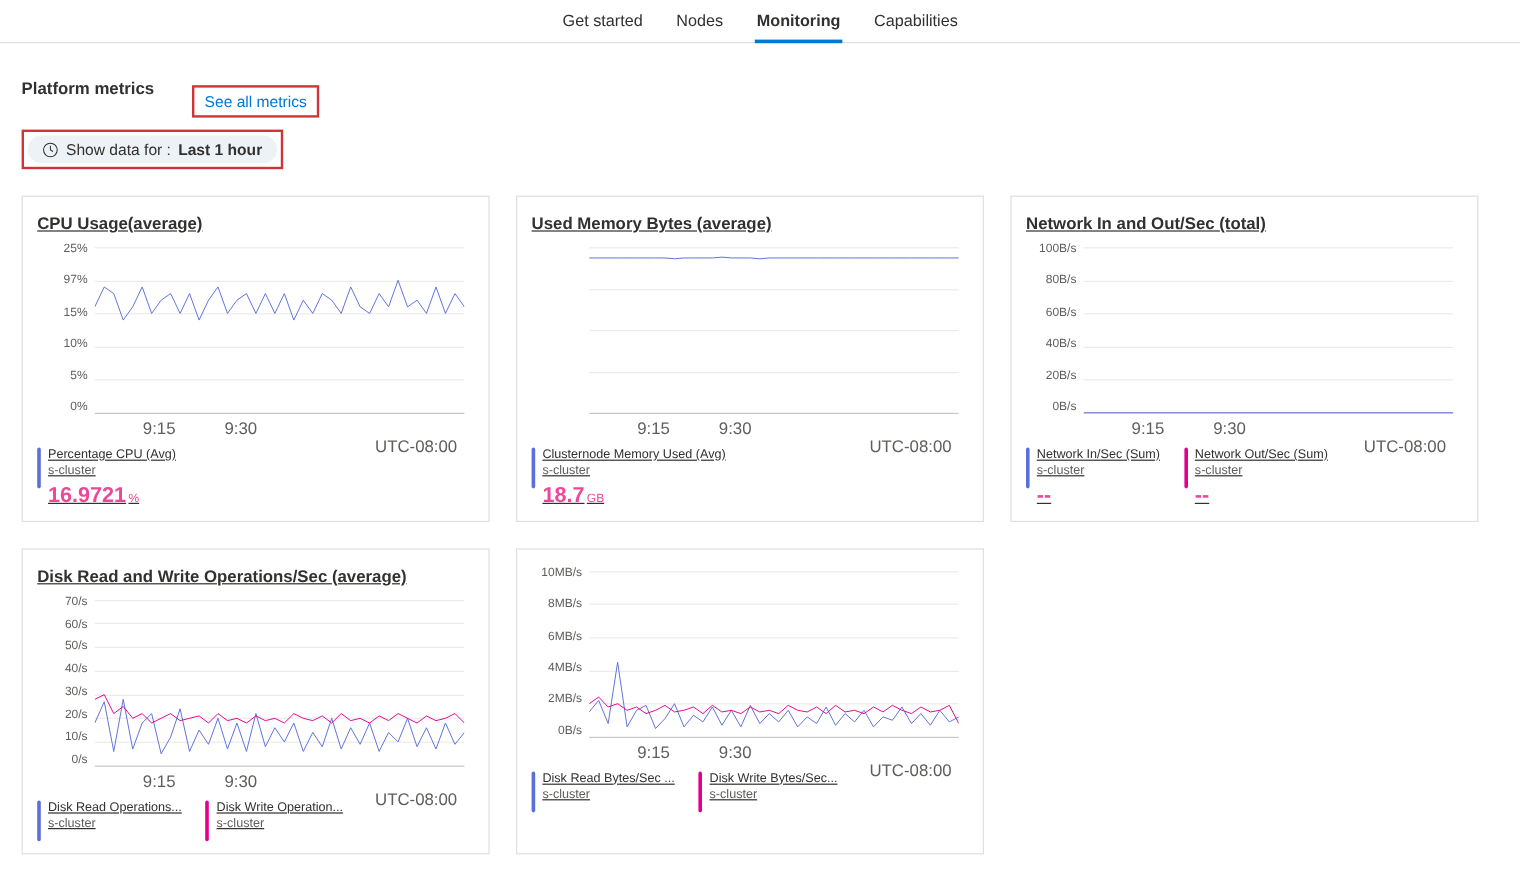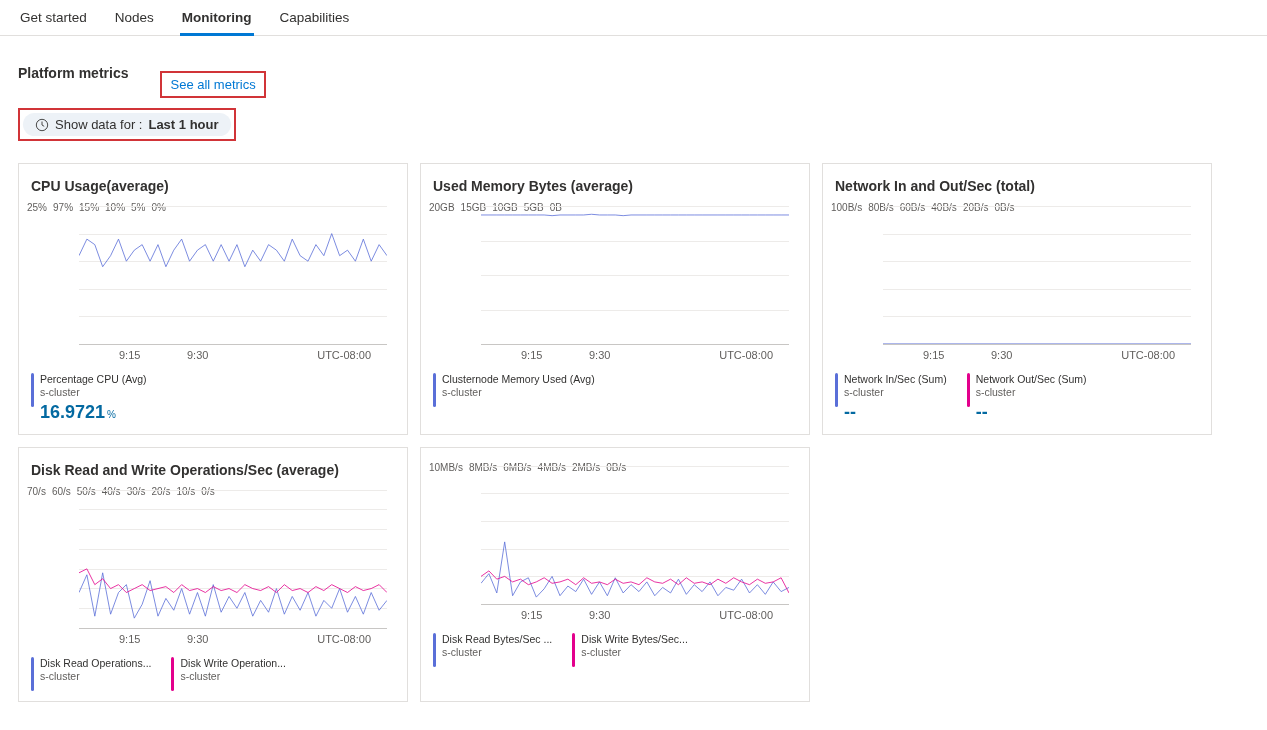--- a/index.html
+++ b/index.html
@@ -8,20 +8,21 @@
   font-size: 13px;
   color: #323130;
   background: #fff;
   width: 1267px;
 }
 .tabs {
   display: flex;
   gap: 24px;
   padding: 6px 18px 0 18px;
   border-bottom: 1px solid #e1dfdd;
+  justify-content: center;
 }
 .tab {
   padding: 4px 2px 8px 2px;
   cursor: pointer;
   font-size: 13.5px;
   color: #323130;
 }
 .tab.active {
   border-bottom: 3px solid #0078d4;
   font-weight: 600;
@@ -59,67 +60,68 @@
   border-radius: 14px;
   padding: 4px 12px;
   font-size: 13px;
   cursor: pointer;
 }
 .range-pill b { font-weight: 600; }
 .clock-icon svg { width: 14px; height: 14px; display: block; }
 .grid {
   display: grid;
   grid-template-columns: repeat(3, 390px);
-  gap: 12px;
+  gap: 22px;
   padding: 18px;
+  text-decoration: underline;
 }
 .card {
   border: 1px solid #e1dfdd;
   background: #fff;
   padding: 14px 8px 8px 8px;
 }
 .card-title { font-size: 14px; font-weight: 600; padding: 0 4px 8px 4px; }
 .chart-area { position: relative; height: 165px; }
 .yaxis {
   position: absolute;
   left: 0; top: 0; bottom: 22px;
   width: 52px;
   display: flex;
-  flex-direction: row;
+  flex-direction: column;
   justify-content: space-between;
-  text-align: center;
+  text-align: right;
   font-size: 10px;
   color: #605e5c;
 }
 .yaxis span { padding-right: 6px; }
 .plot {
   position: absolute;
   left: 52px; right: 12px; top: 4px; bottom: 22px;
   border-bottom: 1px solid #c8c6c4;
 }
 .grid-lines {
   position: absolute; inset: 0;
   display: flex; flex-direction: column; justify-content: space-between;
 }
 .grid-lines div { border-top: 1px solid #edebe9; height: 0; }
 .grid-lines div:last-child { border-top: none; }
 .xaxis {
   position: absolute; left: 52px; right: 12px; bottom: 0; height: 18px;
-  font-size: 11px; color: #605e5c;
+  font-size: 14px; color: #605e5c;
 }
 .xaxis .t1 { position: absolute; left: 40px; }
 .xaxis .t2 { position: absolute; left: 108px; }
-.xaxis .tz { position: absolute; right: 16px; }
+.xaxis .tz { position: absolute; right: 6px; margin-top: 15px; }
 .legend { display: flex; gap: 20px; padding: 6px 4px 2px 4px; flex-wrap: wrap; }
 .litem { display: flex; gap: 6px; align-items: flex-start; }
 .lbar { width: 3px; height: 34px; border-radius: 2px; flex-shrink: 0; }
 .ltext { font-size: 10.5px; line-height: 1.25; }
 .ltext .name { color: #323130; }
 .ltext .sub { color: #605e5c; }
-.ltext .val { font-size: 18px; font-weight: 600; color: #0369a1; padding-top: 2px; }
+.ltext .val { font-size: 18px; font-weight: 600; color: #ec4899; padding-top: 2px; }
 .ltext .unit { font-size: 10px; font-weight: 400; margin-left: 2px; }
 svg.lines { position: absolute; inset: 0; width: 100%; height: 100%; }
 </style>
 </head>
 <body>
 
 <div class="tabs" id="tabs-bar">
     <div class="tab">Get started</div>
     <div class="tab">Nodes</div>
     <div class="tab active">Monitoring</div>
@@ -183,27 +185,20 @@
             <div class="name">Percentage CPU (Avg)</div>
             <div class="sub">s-cluster</div>
             <div class="val">16.9721<span class="unit">%</span></div>
           </div>
         </div>
       </div>
     </div>
     <div class="card">
       <div class="card-title">Used Memory Bytes (average)</div>
       <div class="chart-area">
-        <div class="yaxis">
-          <span>20GB</span>
-          <span>15GB</span>
-          <span>10GB</span>
-          <span>5GB</span>
-          <span>0B</span>
-        </div>
         <div class="plot">
           <div class="grid-lines">
             <div></div>
             <div></div>
             <div></div>
             <div></div>
             <div></div>
           </div>
           <svg class="lines" viewBox="0 0 100 100" preserveAspectRatio="none">
             <polyline points="0.00,6.50 2.56,6.50 5.13,6.50 7.69,6.50 10.26,6.50 12.82,6.50 15.38,6.50 17.95,6.50 20.51,6.50 23.08,7.00 25.64,6.50 28.21,6.50 30.77,6.50 33.33,6.50 35.90,6.00 38.46,6.50 41.03,6.50 43.59,6.50 46.15,7.00 48.72,6.50 51.28,6.50 53.85,6.50 56.41,6.50 58.97,6.50 61.54,6.50 64.10,6.50 66.67,6.50 69.23,6.50 71.79,6.50 74.36,6.50 76.92,6.50 79.49,6.50 82.05,6.50 84.62,6.50 87.18,6.50 89.74,6.50 92.31,6.50 94.87,6.50 97.44,6.50 100.00,6.50" fill="none" stroke="#5a6fd8" stroke-width="0.8" vector-effect="non-scaling-stroke"></polyline>
@@ -214,20 +209,21 @@
           <span class="t2">9:30</span>
           <span class="tz">UTC-08:00</span>
         </div>
       </div>
       <div class="legend">
         <div class="litem">
           <div class="lbar" style="background: rgb(90, 111, 216);"></div>
           <div class="ltext">
             <div class="name">Clusternode Memory Used (Avg)</div>
             <div class="sub">s-cluster</div>
+            <div class="val">18.7<span class="unit">GB</span></div>
           </div>
         </div>
       </div>
     </div>
     <div class="card">
       <div class="card-title">Network In and Out/Sec (total)</div>
       <div class="chart-area">
         <div class="yaxis">
           <span>100B/s</span>
           <span>80B/s</span>

